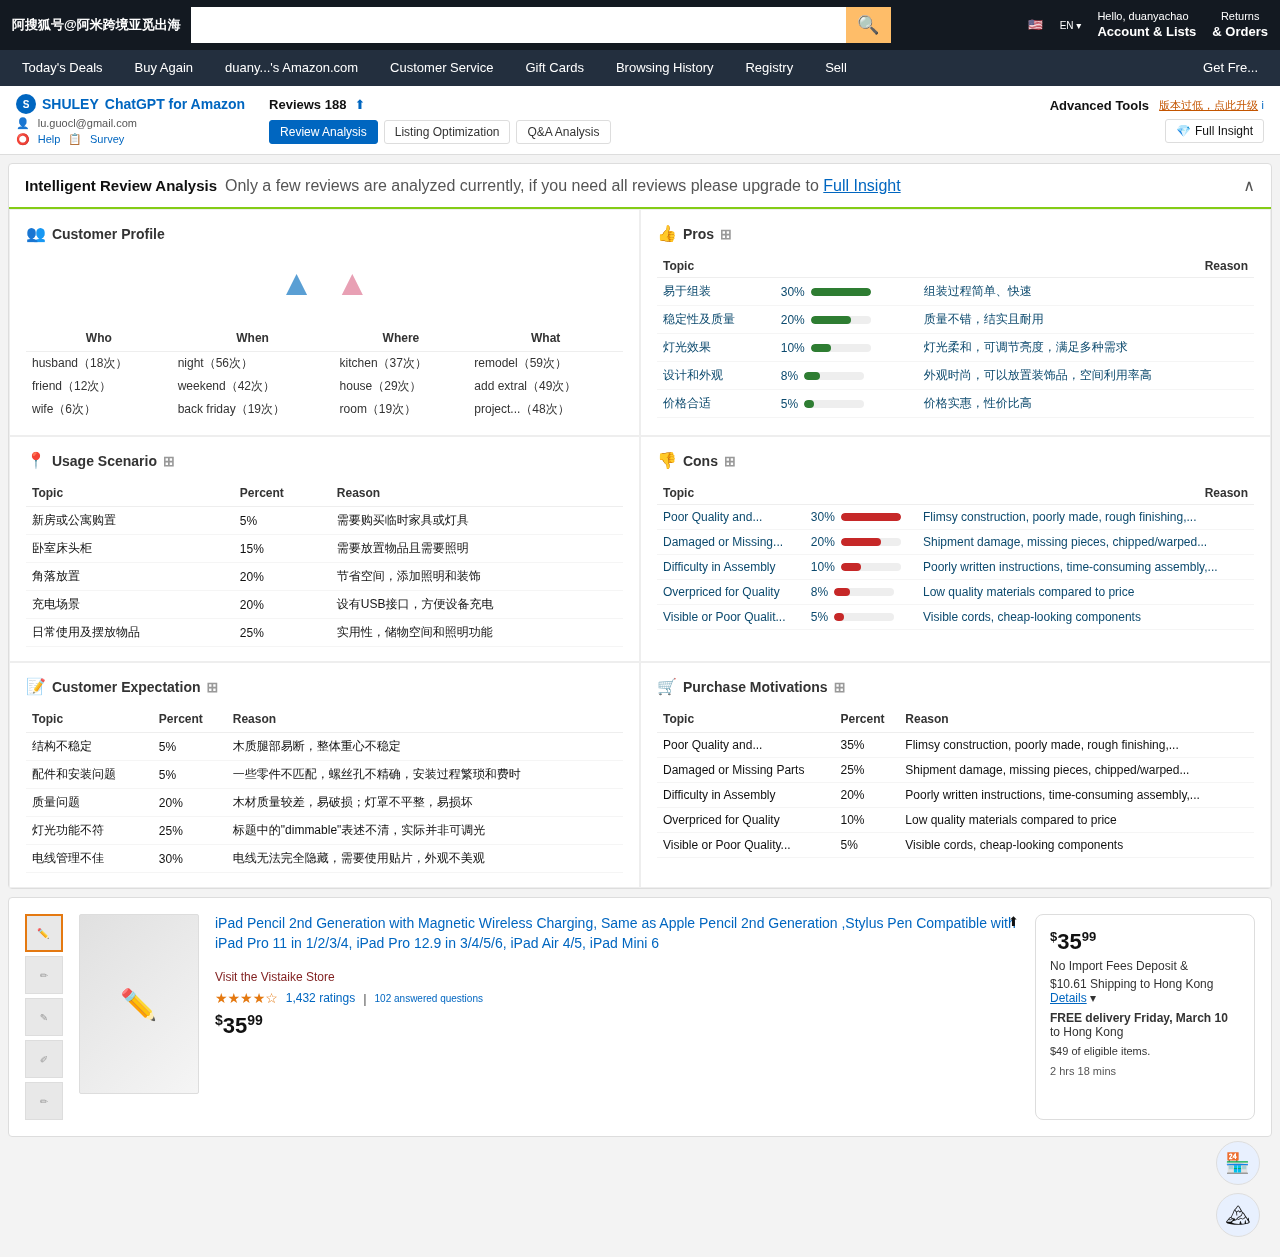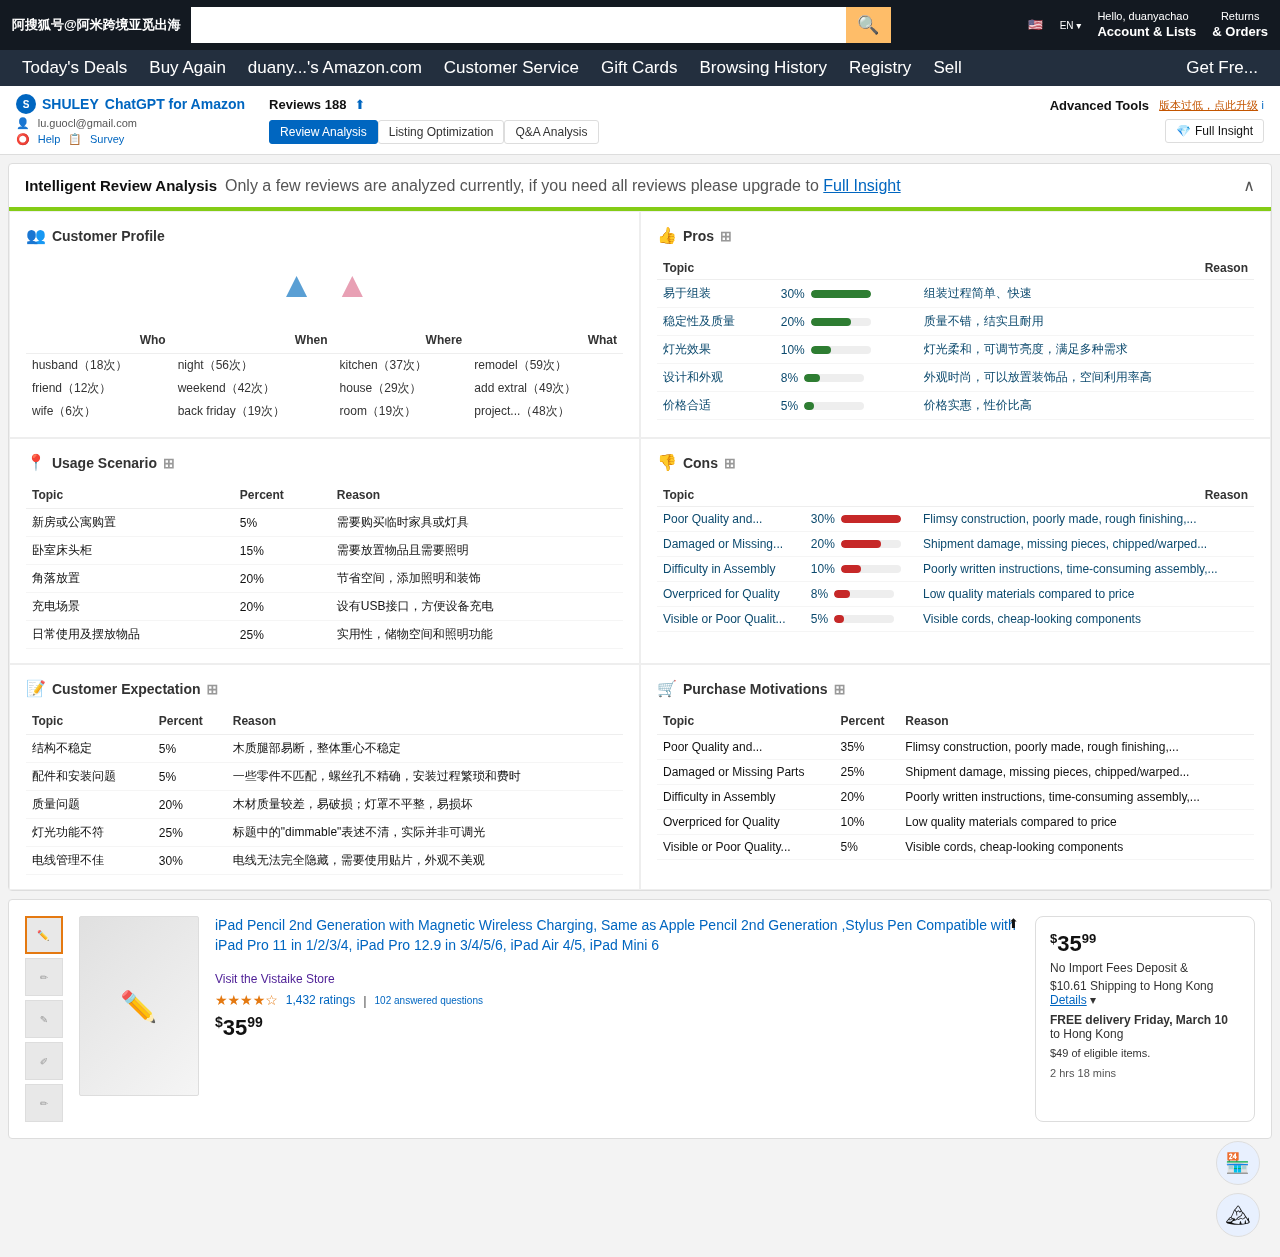--- a/index.html
+++ b/index.html
@@ -61,22 +61,22 @@
     .nav-returns .bot { font-size: 13px; font-weight: bold; }
 
     
     .second-nav {
       background: #232f3e;
       color: white;
       display: flex;
       align-items: center;
       padding: 0 12px;
       height: 36px;
-      gap: 2px;
-      font-size: 17px;
+      gap: 12px;
+      font-size: 13px;
       overflow: hidden;
     }
     .second-nav a {
       color: white;
       text-decoration: none;
       padding: 0 10px;
       line-height: 36px;
       white-space: nowrap;
     }
     .second-nav .get-free {
@@ -156,21 +156,21 @@
       align-items: center;
       gap: 8px;
       margin-bottom: 8px;
     }
     .reviews-section .rev-title {
       font-size: 13px;
       font-weight: bold;
     }
     .tab-buttons {
       display: flex;
-      gap: 0;
+      gap: 6px;
     }
     .tab-btn {
       padding: 4px 10px;
       border-radius: 3px;
       font-size: 12px;
       cursor: pointer;
       border: 1px solid #ddd;
       background: white;
       color: #333;
     }
@@ -218,21 +218,21 @@
       background: white;
       margin: 8px 8px 0;
       border: 1px solid #ddd;
       border-radius: 4px;
     }
     .ira-header {
       display: flex;
       align-items: center;
       justify-content: space-between;
       padding: 12px 16px;
-      border-bottom: 4px solid #84cc16;
+      border-bottom: 2px solid #84cc16;
     }
     .ira-header-left {
       display: flex;
       align-items: center;
       gap: 8px;
       flex-wrap: wrap;
     }
     .ira-title {
       font-size: 15px;
       font-weight: bold;
@@ -288,21 +288,21 @@
       color: #e8a0b4;
       font-size: 36px;
       line-height: 1;
     }
     .profile-table {
       width: 100%;
       border-collapse: collapse;
       font-size: 12px;
     }
     .profile-table th {
-      text-align: right;
+      text-align: center;
       font-weight: bold;
       padding: 4px 6px 6px;
       border-bottom: 1px solid #eee;
       color: #333;
     }
     .profile-table td {
       padding: 3px 6px;
       color: #333;
       vertical-align: top;
     }
@@ -406,21 +406,21 @@
       color: #bbb;
     }
     .product-title {
       font-size: 14px;
       color: #0066c0;
       margin-bottom: 6px;
       line-height: 1.4;
     }
     .product-store {
       font-size: 12px;
-      color: #4c1d95;
+      color: #7f1d1d;
       margin-bottom: 6px;
       margin-top: 17px;
     }
     .stars {
       color: #e47911;
       font-size: 14px;
     }
     .stars-row {
       display: flex;
       align-items: center;

